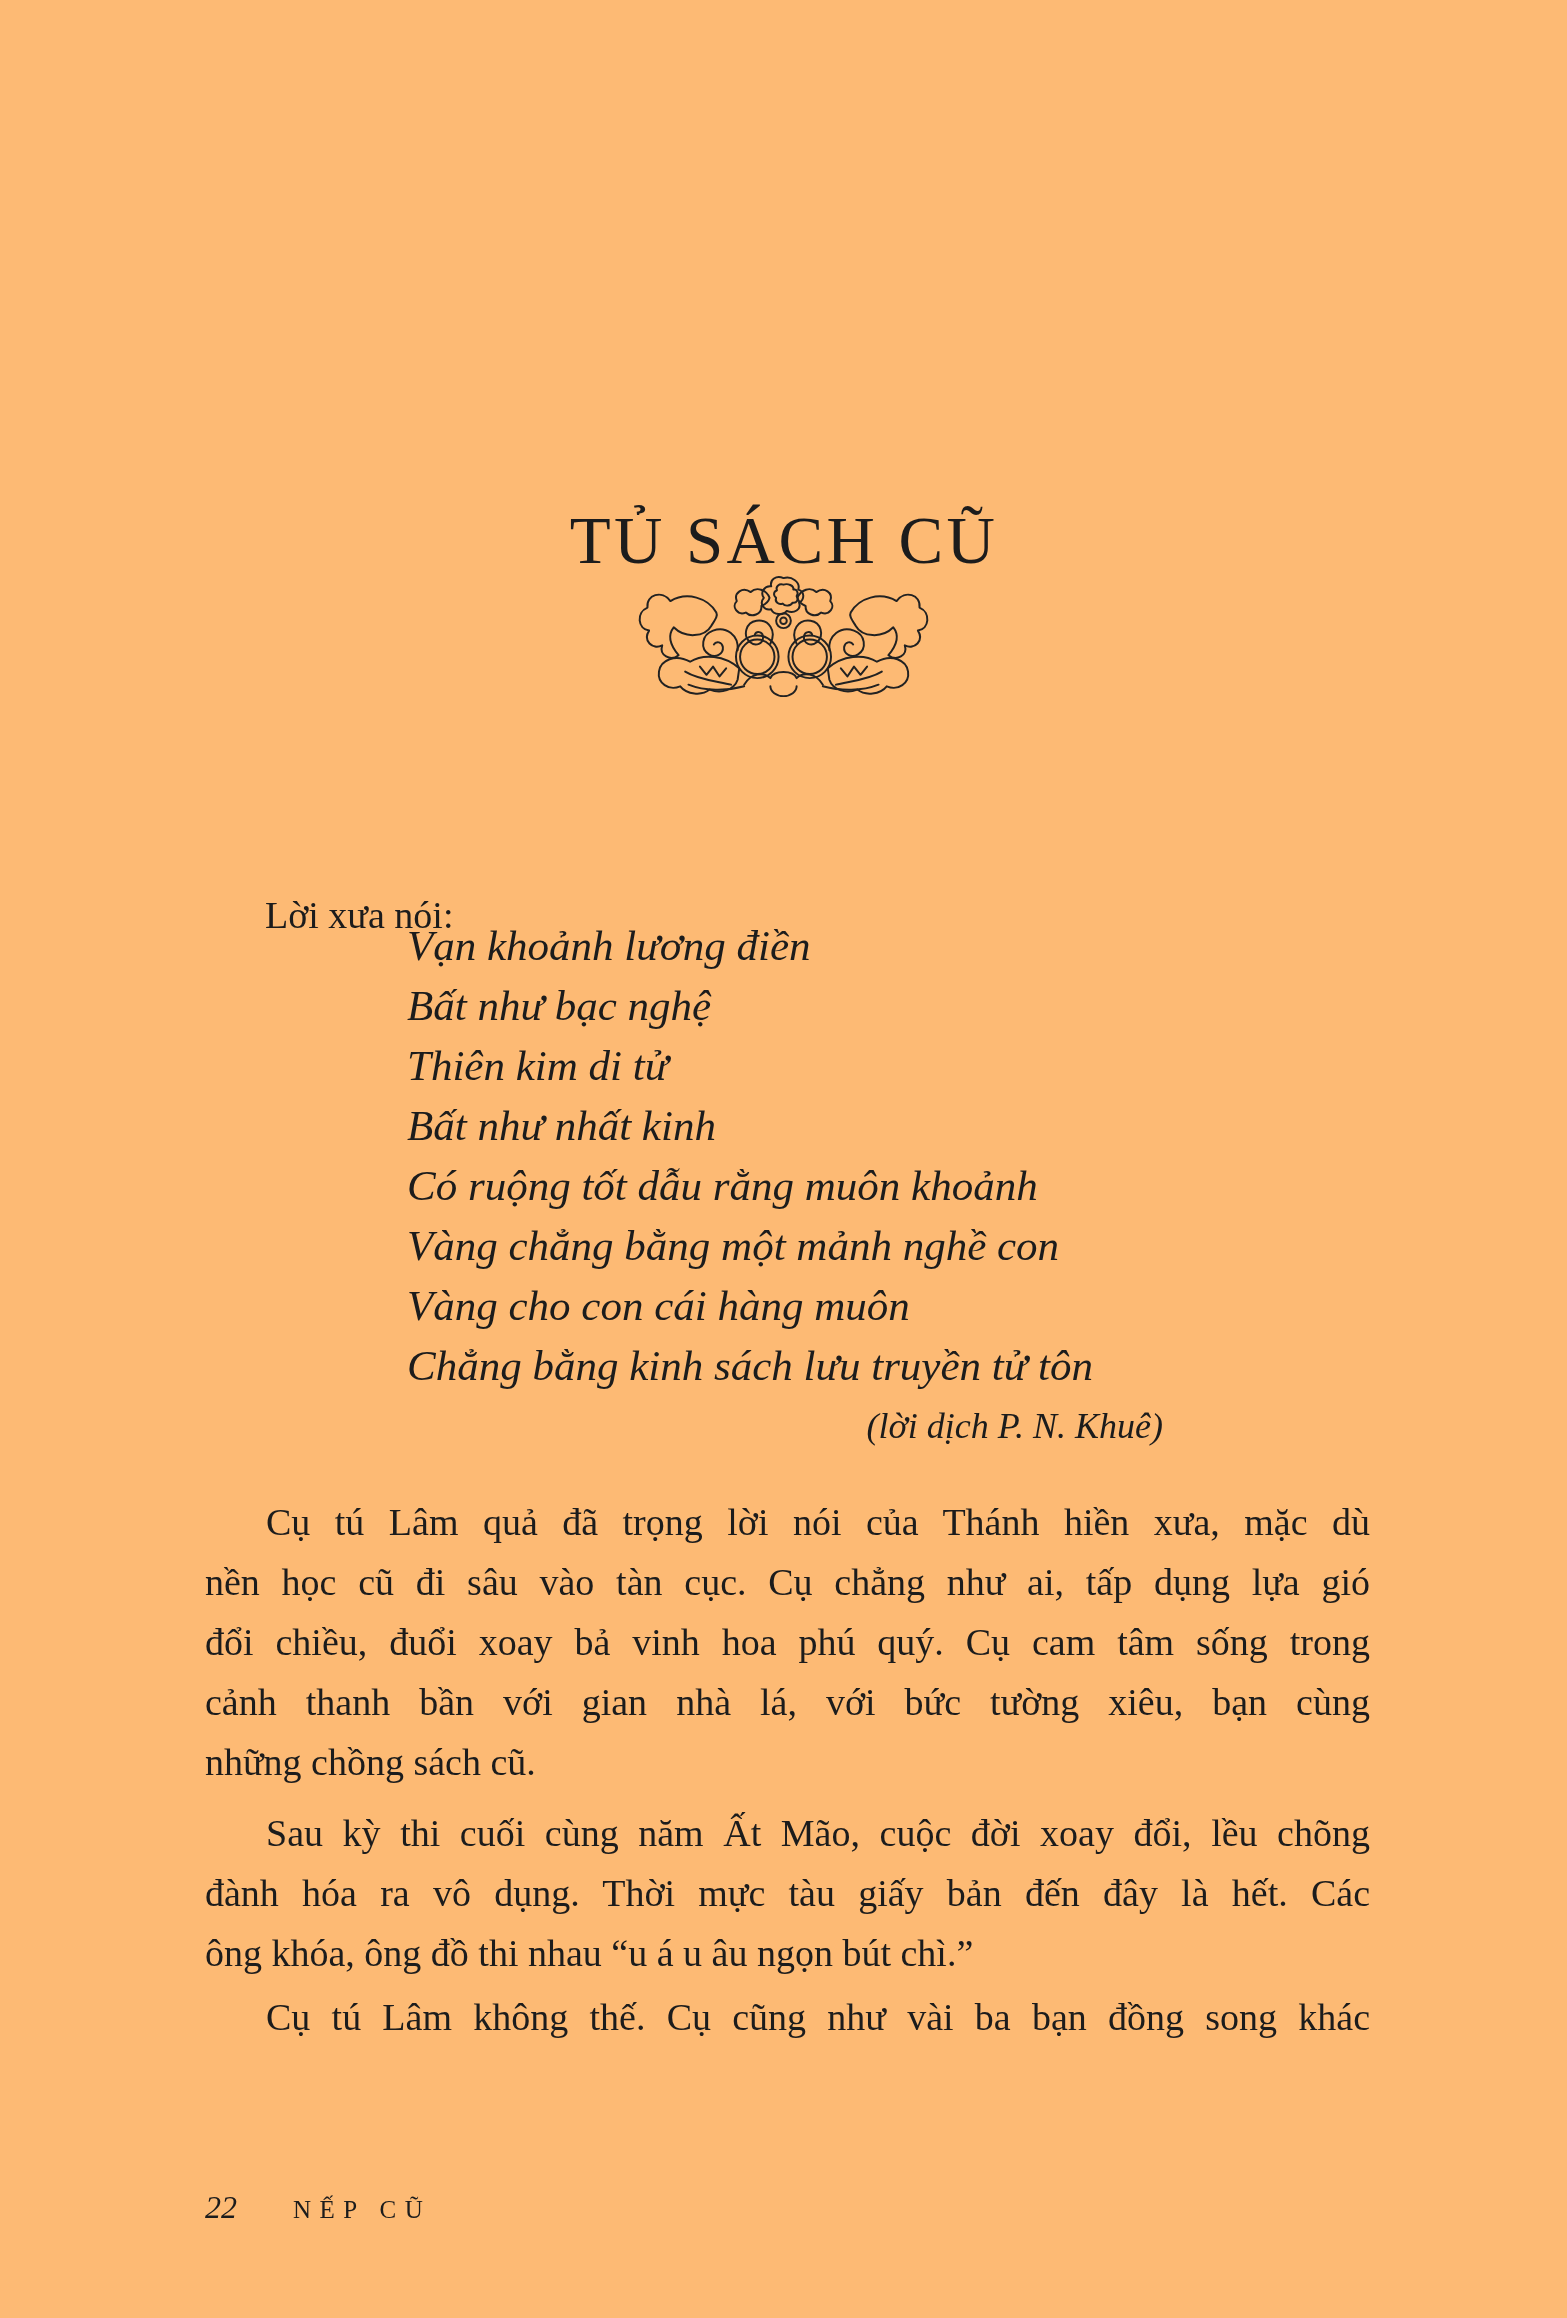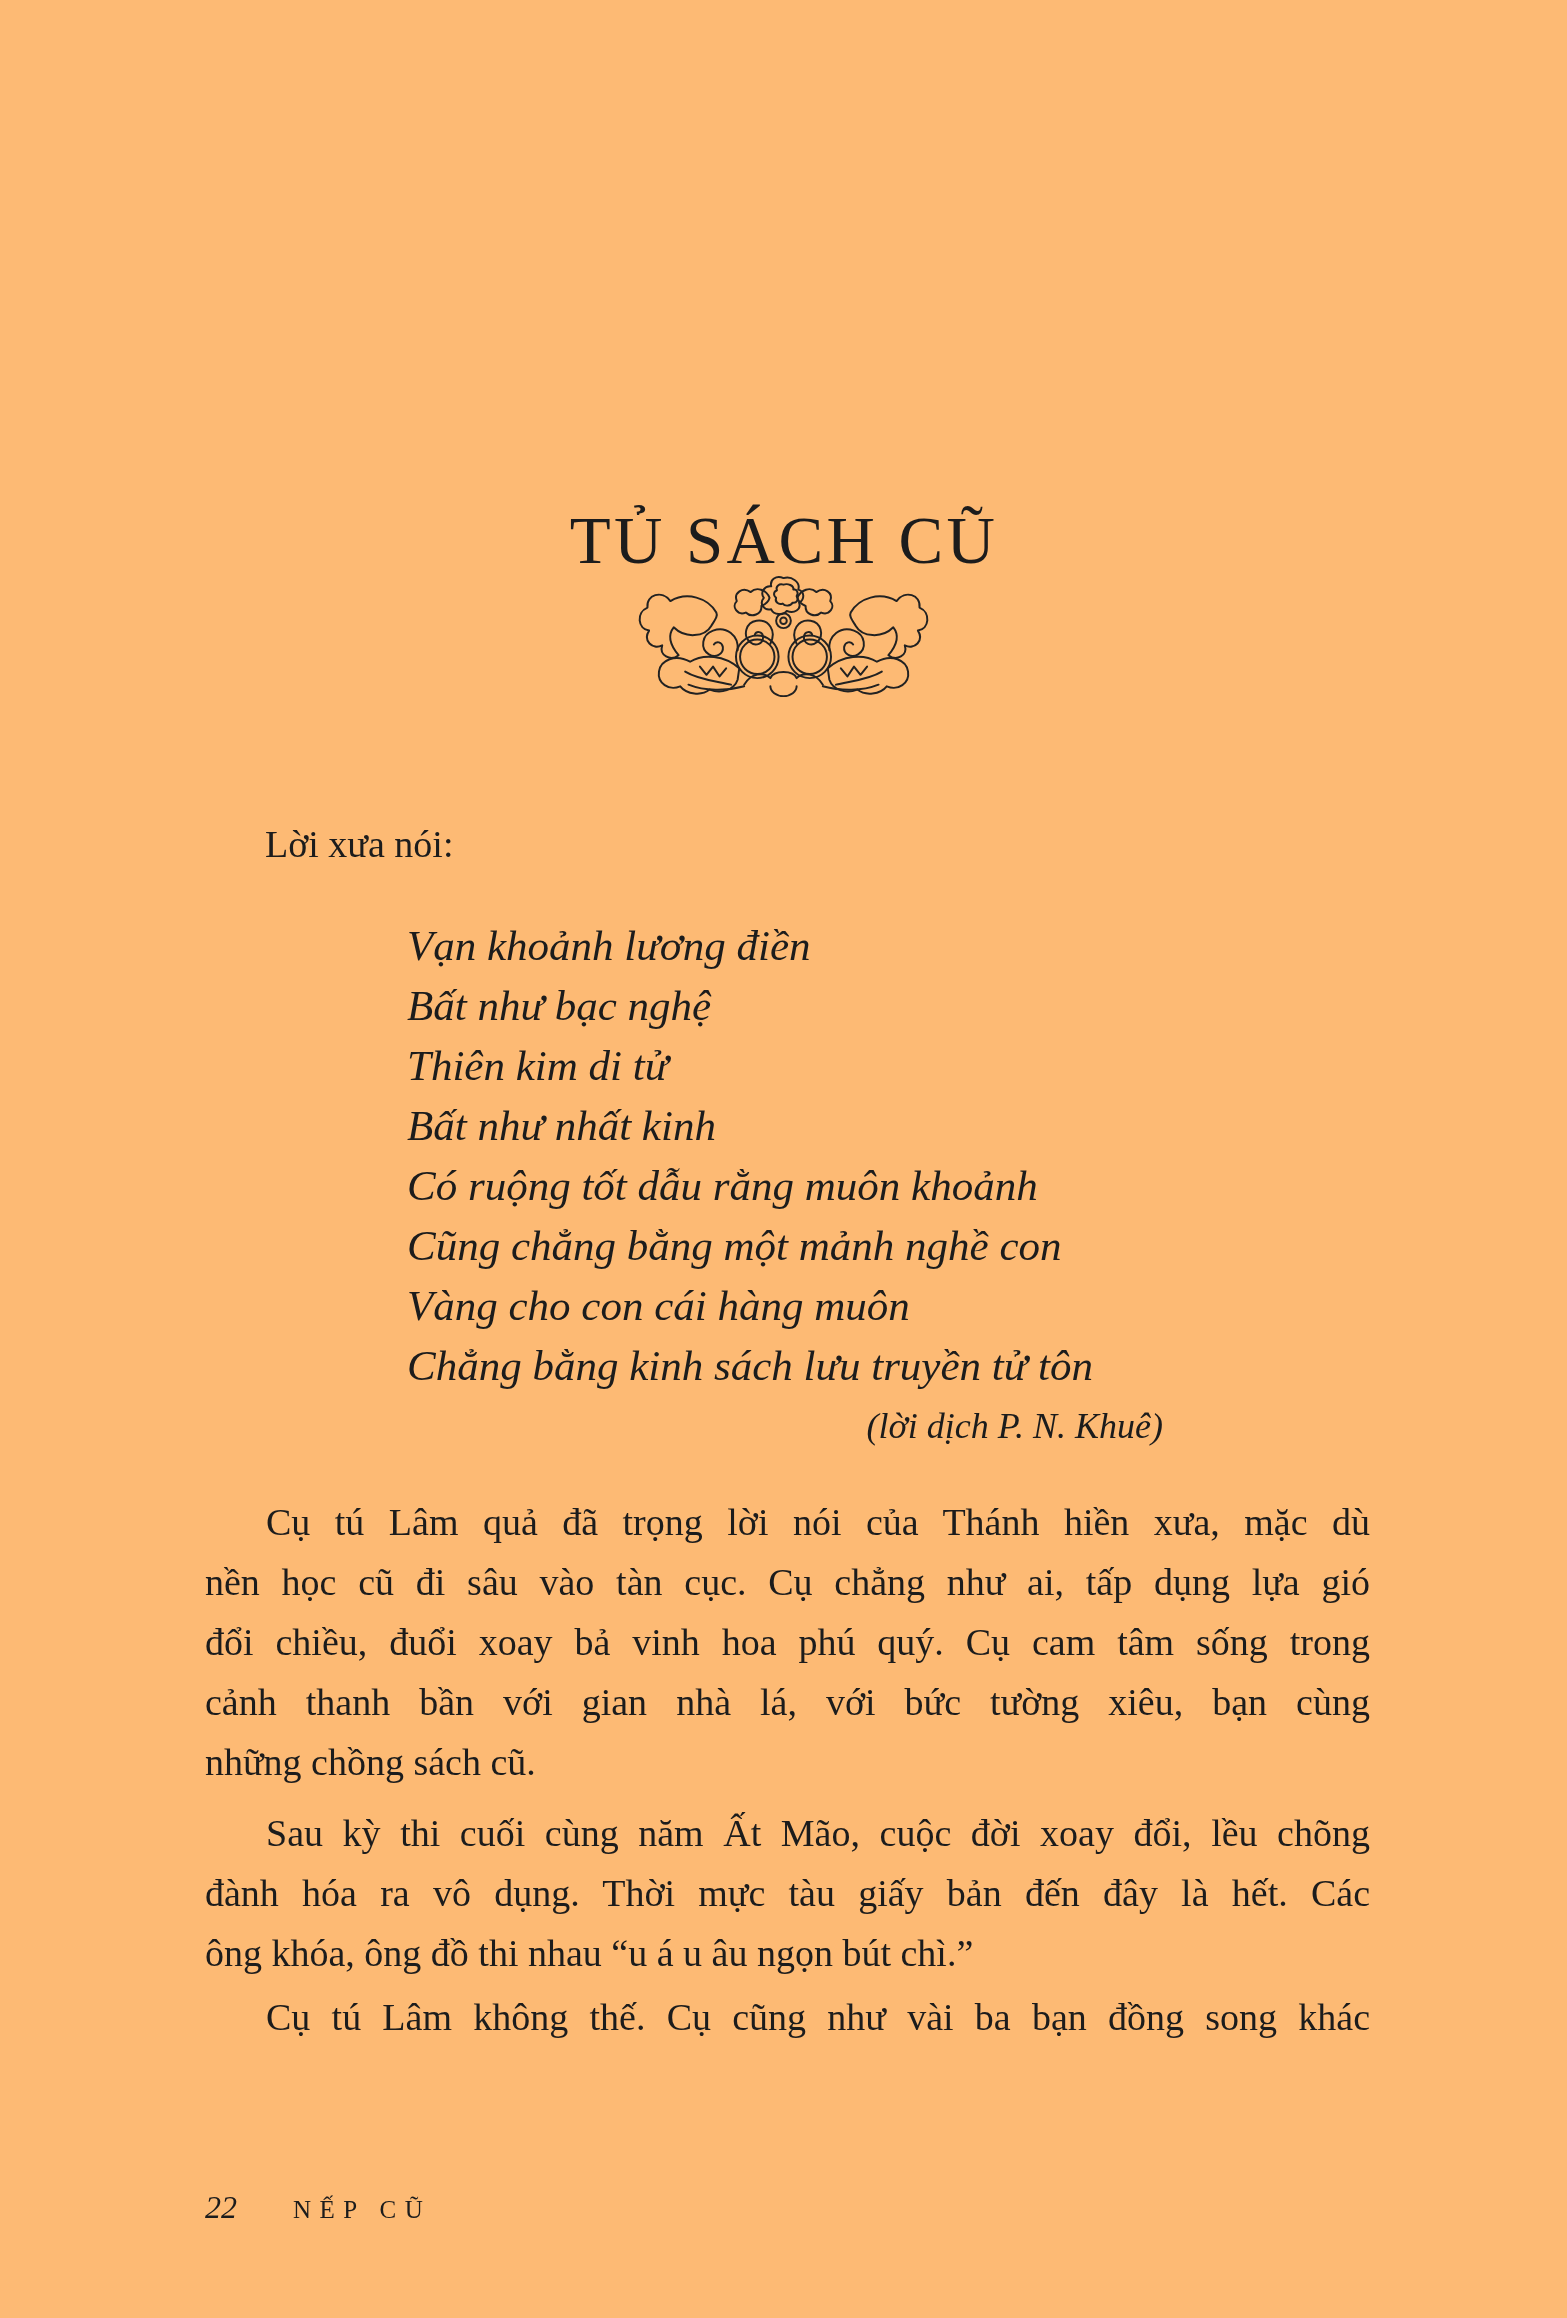--- a/index.html
+++ b/index.html
@@ -90,31 +90,31 @@
           <path d="M234,120 C252,104 278,102 294,112 C312,102 330,110 332,124 C334,138 320,148 306,142 C298,152 280,154 270,146 C256,152 240,146 236,134 Z"></path>
           <path d="M250,120 L258,130 L266,118 L274,128 L282,118"></path>
           <path d="M244,140 C260,136 284,134 300,124"></path>
           <path d="M228,142 C250,148 276,148 296,140"></path>
         </g>
         <use href="#orn-r" transform="translate(360,0) scale(-1,1)"></use>
       </g>
     </svg>
   </div>
 
-  <div class="abs col" style="top:814px">
+  <div class="abs col" style="top:885px">
     <div class="intro">Lời xưa nói:</div>
   </div>
 
   <div class="abs col" style="top:916px">
     <div class="poemline">Vạn khoảnh lương điền</div>
     <div class="poemline">Bất như bạc nghệ</div>
     <div class="poemline">Thiên kim di tử</div>
     <div class="poemline">Bất như nhất kinh</div>
     <div class="poemline">Có ruộng tốt dẫu rằng muôn khoảnh</div>
-    <div class="poemline">Cũng chẳng bằng một mảnh nghề con</div>
+    <div class="poemline">Vàng chẳng bằng một mảnh nghề con</div>
     <div class="poemline">Vàng cho con cái hàng muôn</div>
     <div class="poemline">Chẳng bằng kinh sách lưu truyền tử tôn</div>
     <div class="attribution">(lời dịch P. N. Khuê)</div>
   </div>
 
   <div class="abs col" style="top:1492px">
     <div class="bline j ind">Cụ tú Lâm quả đã trọng lời nói của Thánh hiền xưa, mặc dù</div>
     <div class="bline j">nền học cũ đi sâu vào tàn cục. Cụ chẳng như ai, tấp dụng lựa gió</div>
     <div class="bline j">đổi chiều, đuổi xoay bả vinh hoa phú quý. Cụ cam tâm sống trong</div>
     <div class="bline j">cảnh thanh bần với gian nhà lá, với bức tường xiêu, bạn cùng</div>

